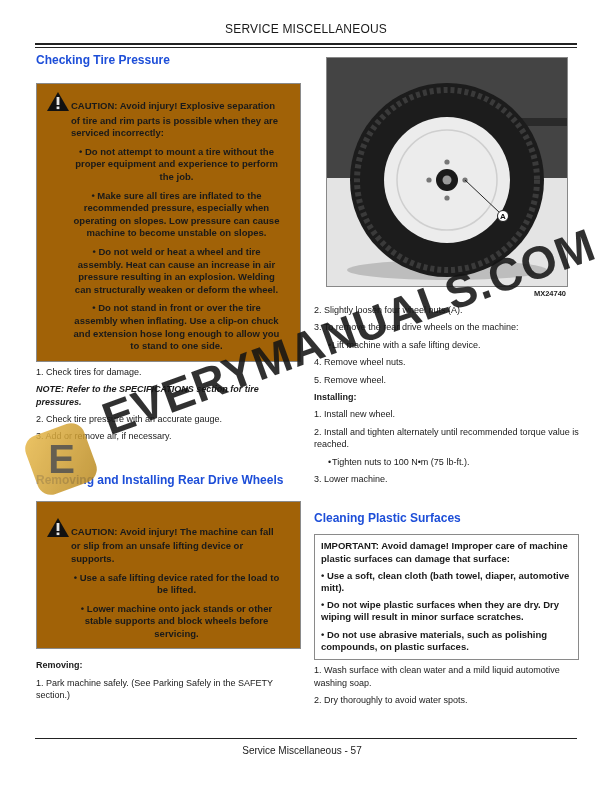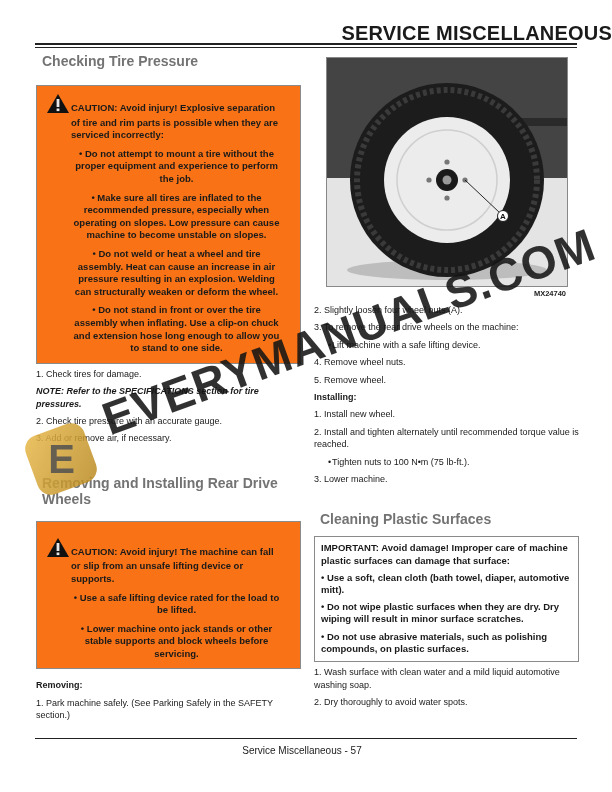--- a/index.html
+++ b/index.html
@@ -3,37 +3,37 @@
 <meta charset="utf-8">
 <style>
   html, body { margin: 0; padding: 0; }
   body {
     width: 612px; height: 792px; position: relative; overflow: hidden;
     background: #ffffff; color: #1a1a1a;
     font-family: "Liberation Sans", "DejaVu Sans", sans-serif;
   }
   .page-title {
     position: absolute; left: 0; right: 0; top: 22px;
-    text-align: right; font-weight: bold; font-size: 20px; letter-spacing: 0.2px;
+    text-align: center; font-weight: normal; font-size: 12px; letter-spacing: 0.2px;
   }
   .title-rule-1 { position: absolute; left: 35px; width: 542px; top: 43px; height: 2px; background: #222; }
   .title-rule-2 { position: absolute; left: 35px; width: 542px; top: 47px; height: 1px; background: #222; }
   .footer-rule { position: absolute; left: 35px; width: 542px; top: 738px; height: 1px; background: #222; }
   .footer-text {
     position: absolute; left: 0; right: 8px; top: 745px; text-align: center; font-size: 10px; color: #222;
   }
 
   .col-left { position: absolute; left: 36px; top: 50px; width: 265px; }
   .col-right { position: absolute; left: 314px; top: 50px; width: 265px; }
 
   h2.sec {
-    font-size: 14px; font-weight: bold; margin: 6px; color: #737373;
+    font-size: 12px; font-weight: bold; margin: 0; color: #1d4ed8;
   }
   .caution-box {
-    background: #f97316; border: 1px solid #8a8a8a;
+    background: #a16207; border: 1px solid #8a8a8a;
     padding: 8px 18px 6px 10px; position: relative;
     font-size: 9.5px; font-weight: bold; line-height: 12.6px;
   }
   .caution-box .lead { margin: 0 0 6px 0; padding-left: 24px; text-indent: -24px; }
   .caution-box .lead .warn { display: inline-block; width: 24px; vertical-align: -2px; text-indent: 0; }
   .caution-box .bullet { margin: 0 0 6px 24px; text-align: center; }
   .caution-box .bullet:last-child { margin-bottom: 2px; }
 
   .txt { font-size: 9px; line-height: 12.4px; margin: 0 0 5px 0; }
   .txt.bold { font-weight: bold; }

